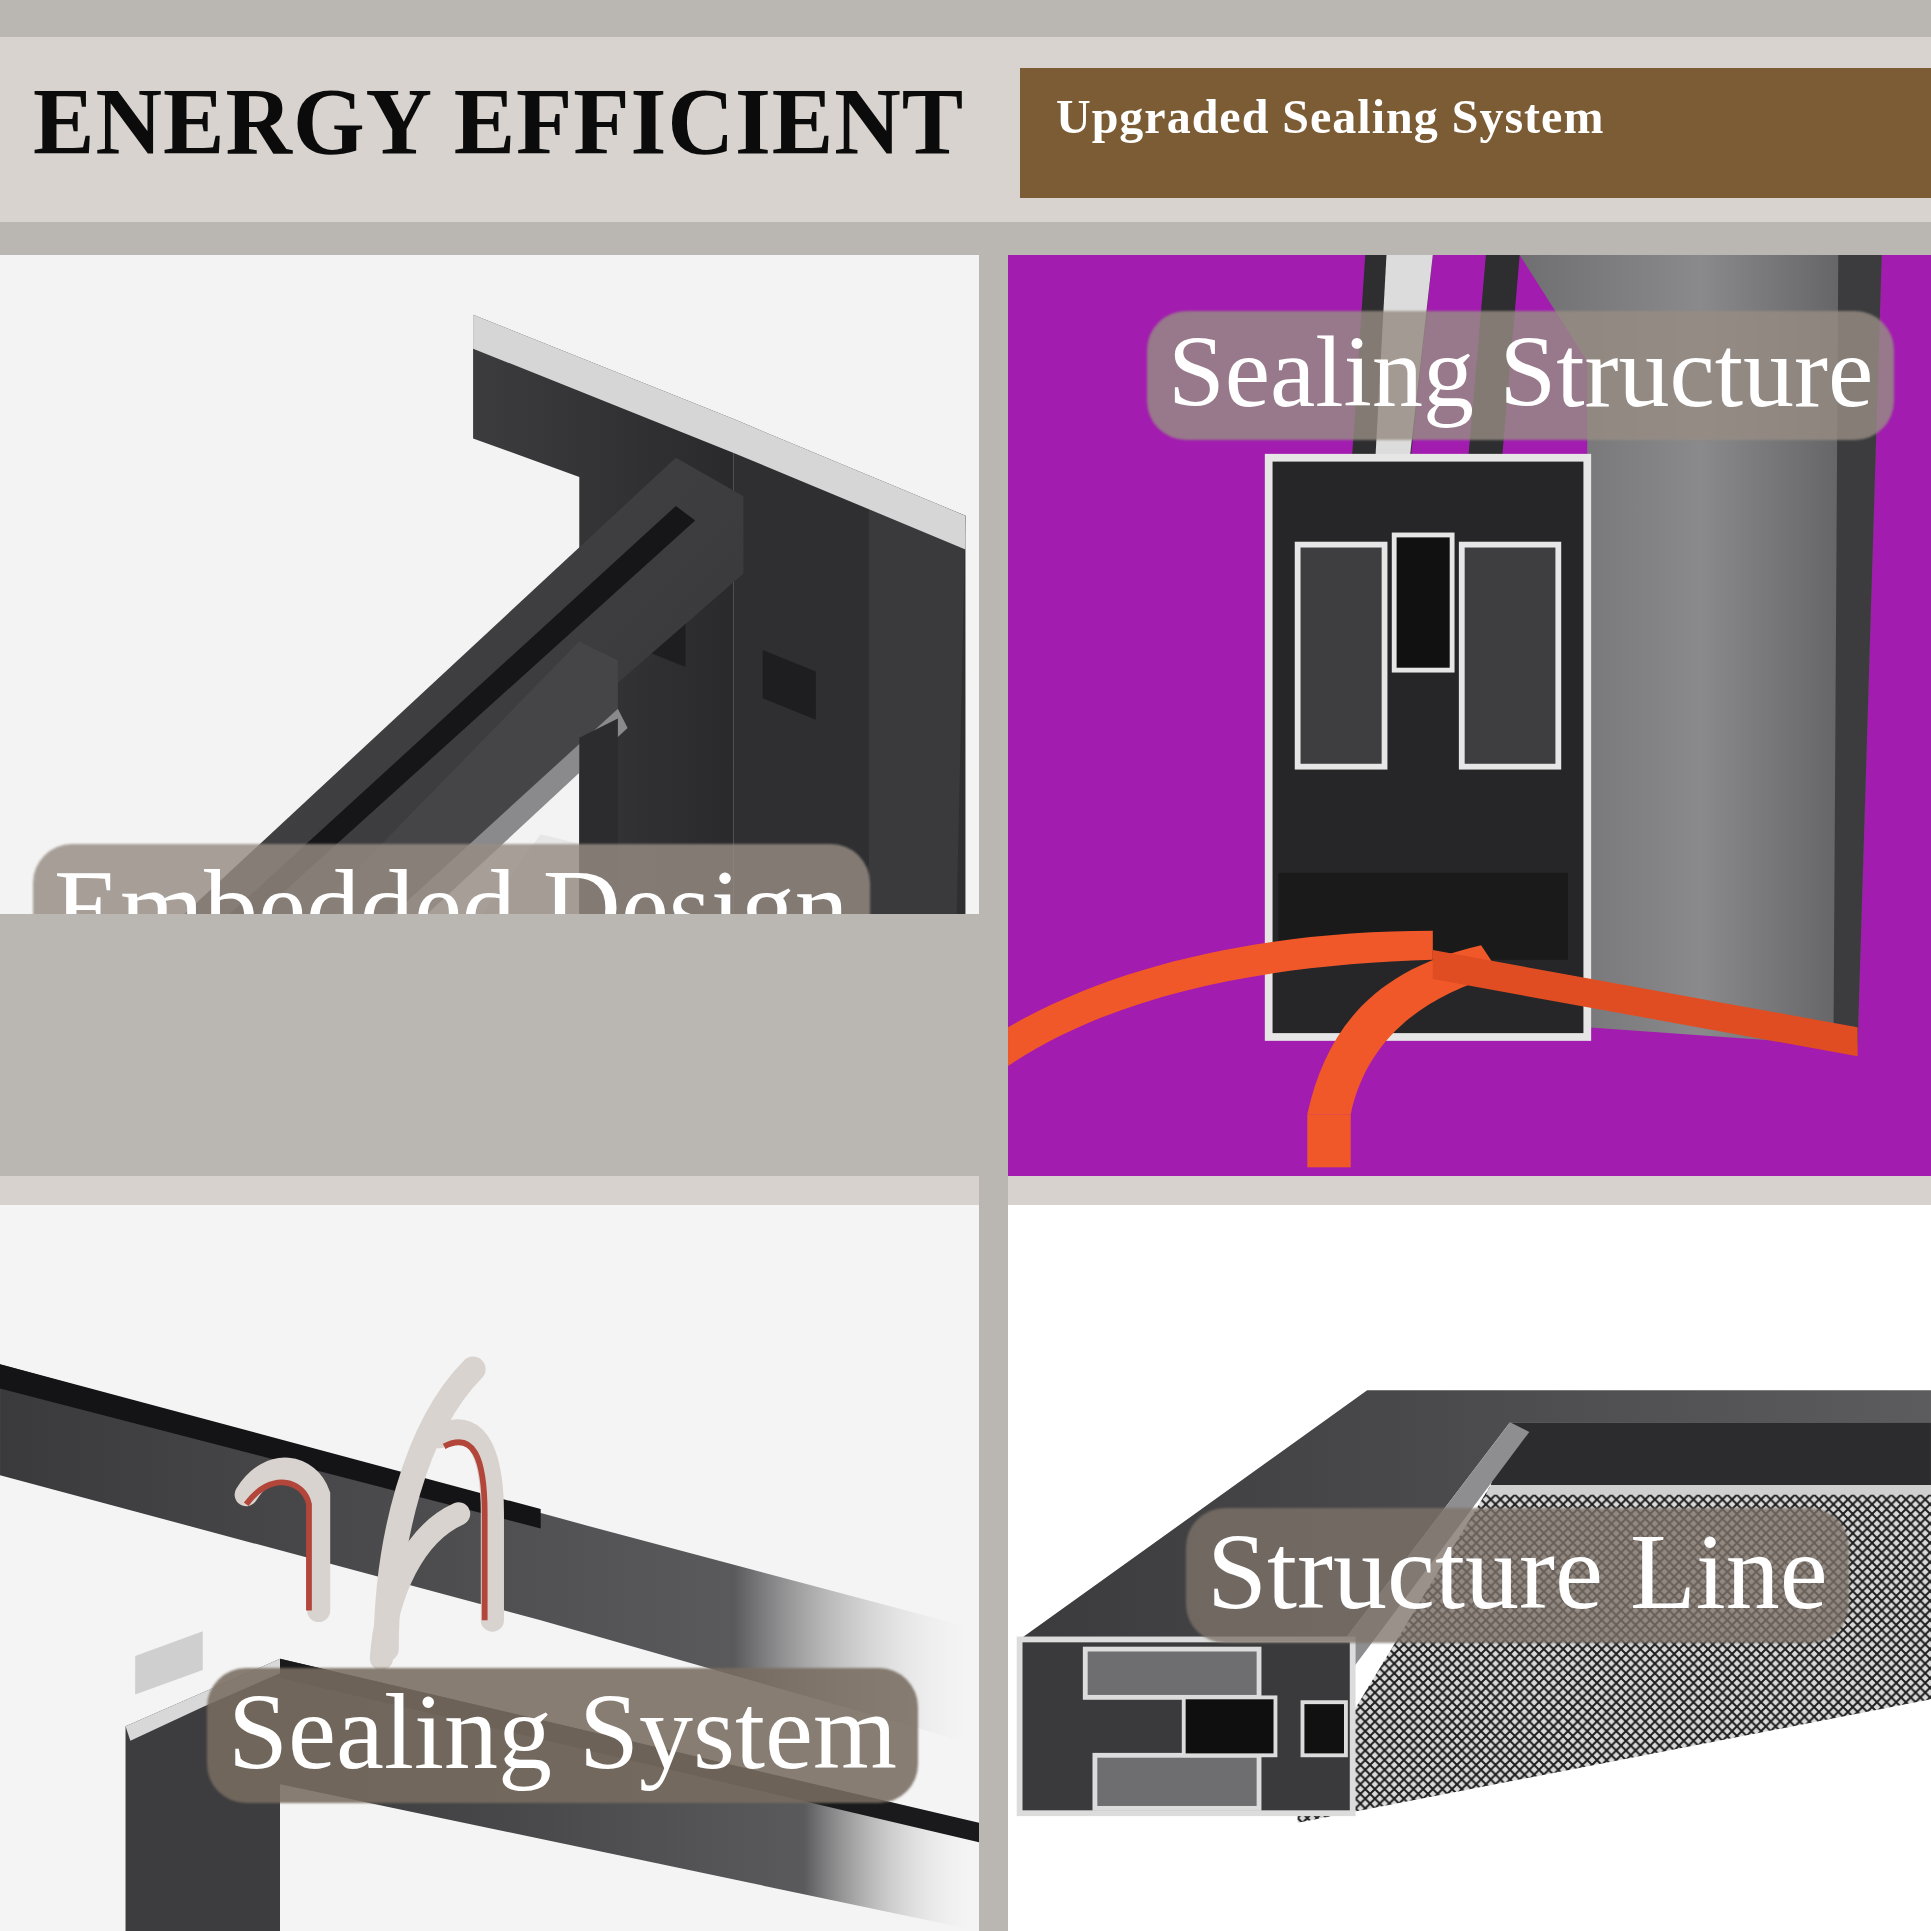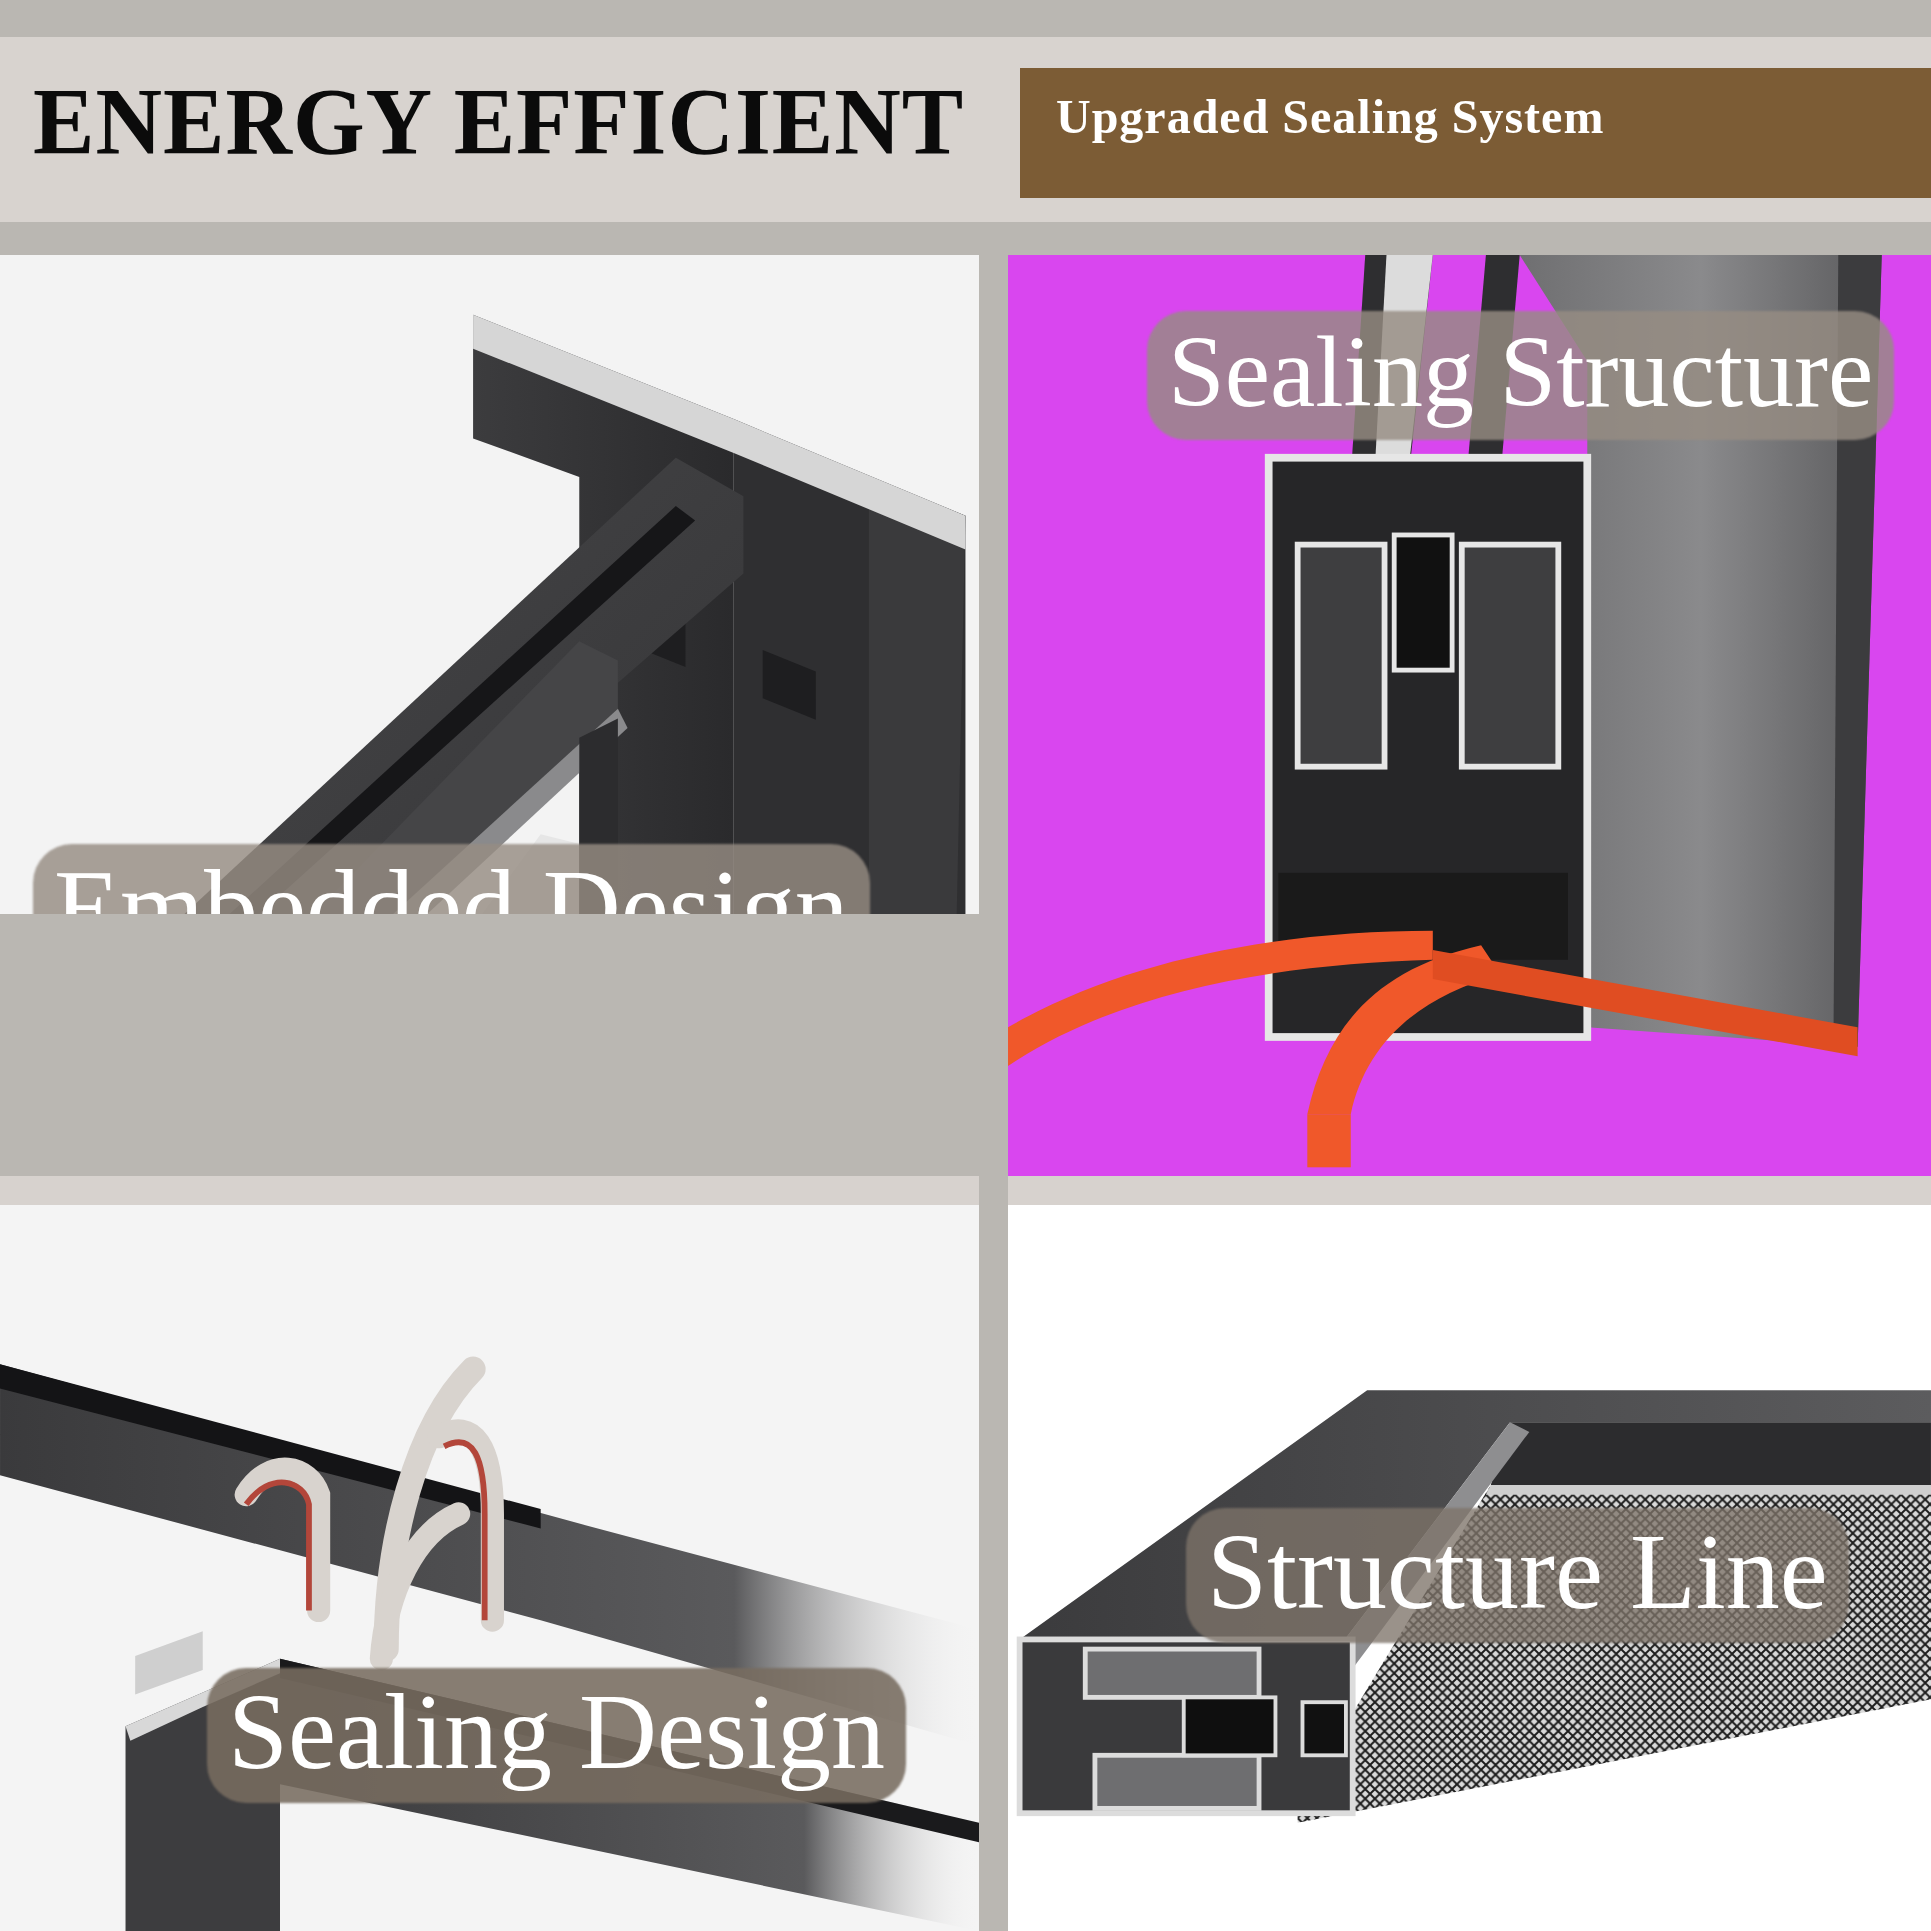--- a/index.html
+++ b/index.html
@@ -10,21 +10,21 @@
   .hdr-top { left:0; top:0; width:1931px; height:37px; background:#bab7b2; }
   .hdr-band { left:0; top:37px; width:1931px; height:185px; background:#d8d3cf; }
   .hdr-bot { left:0; top:222px; width:1931px; height:33px; background:#bab7b2; }
   .hdr-title { left:33px; top:75px; font-size:95px; font-weight:bold; color:#0b0b0b; white-space:nowrap; letter-spacing:1px; line-height:1; transform: scaleX(0.97); transform-origin:left; }
   .hdr-box { left:1020px; top:68px; width:911px; height:130px; background:#7c5c35; }
   .hdr-sub { left:1056px; top:93px; font-size:48px; font-weight:bold; color:#ffffff; white-space:nowrap; line-height:1; letter-spacing:1px; }
 
   
   .panel { position:absolute; overflow:hidden; }
   .p-tl { left:0; top:255px; width:979px; height:659px; background:#f3f3f3; }
-  .p-tr { left:1008px; top:255px; width:923px; height:1151px; background:#d946ef; }
+  .p-tr { left:1008px; top:255px; width:923px; height:1151px; background:#a21caf; }
   .p-bl { left:0; top:1205px; width:979px; height:726px; background:#f4f4f4; }
   .p-br { left:1008px; top:1205px; width:923px; height:726px; background:#ffffff; }
   .hdiv { left:0; top:1176px; width:1931px; height:29px; background:#d7d2ce; }
   .vdiv { left:979px; top:255px; width:29px; height:1676px; background:#bab7b2; }
   .panel svg { position:absolute; left:0; top:0; }
 
   
   .label { position:absolute; white-space:nowrap; color:#ffffff; line-height:1; font-family: "Liberation Serif", "DejaVu Serif", serif; }
   .label .halo { position:absolute; left:-21px; top:-9.7px; right:-21px; bottom:-17.4px; border-radius:39px; background:rgba(150,140,130,0.82); filter: blur(1px); }
   .label .txt { position:relative; }
@@ -141,21 +141,21 @@
 
     <path d="M255,300 C280,260 320,270 330,300 L330,420" stroke="#d8d3ce" stroke-width="24" fill="none" stroke-linecap="round"></path>
     <path d="M255,310 C280,275 315,285 320,310 L320,420" stroke="#b3463a" stroke-width="6" fill="none"></path>
     <path d="M400,460 C400,350 430,230 490,170" stroke="#d8d3ce" stroke-width="26" fill="none" stroke-linecap="round"></path>
     <path d="M455,240 C490,220 510,250 510,320 L510,430" stroke="#d8d3ce" stroke-width="24" fill="none" stroke-linecap="round"></path>
     <path d="M460,250 C490,235 502,260 502,320 L502,430" stroke="#b3463a" stroke-width="6" fill="none"></path>
     <path d="M395,470 C400,400 430,340 475,320" stroke="#d8d3ce" stroke-width="24" fill="none" stroke-linecap="round"></path>
   </svg>
   <div class="label lbl-strips" style="left:228px; top:473px;">
     <span class="halo"></span>
-    <span class="txt">Sealing Design</span>
+    <span class="txt">Sealing System</span>
   </div>
 </div>
 
 <div class="panel p-br">
   <svg width="923" height="726" viewBox="0 0 956 752">
     <defs>
       <pattern id="mesh" width="10" height="10" patternUnits="userSpaceOnUse">
         <rect width="10" height="10" fill="#d9d9d9"></rect>
         <path d="M0,5 L5,0 L10,5 L5,10 Z" fill="none" stroke="#1c1c1c" stroke-width="2"></path>
       </pattern>

